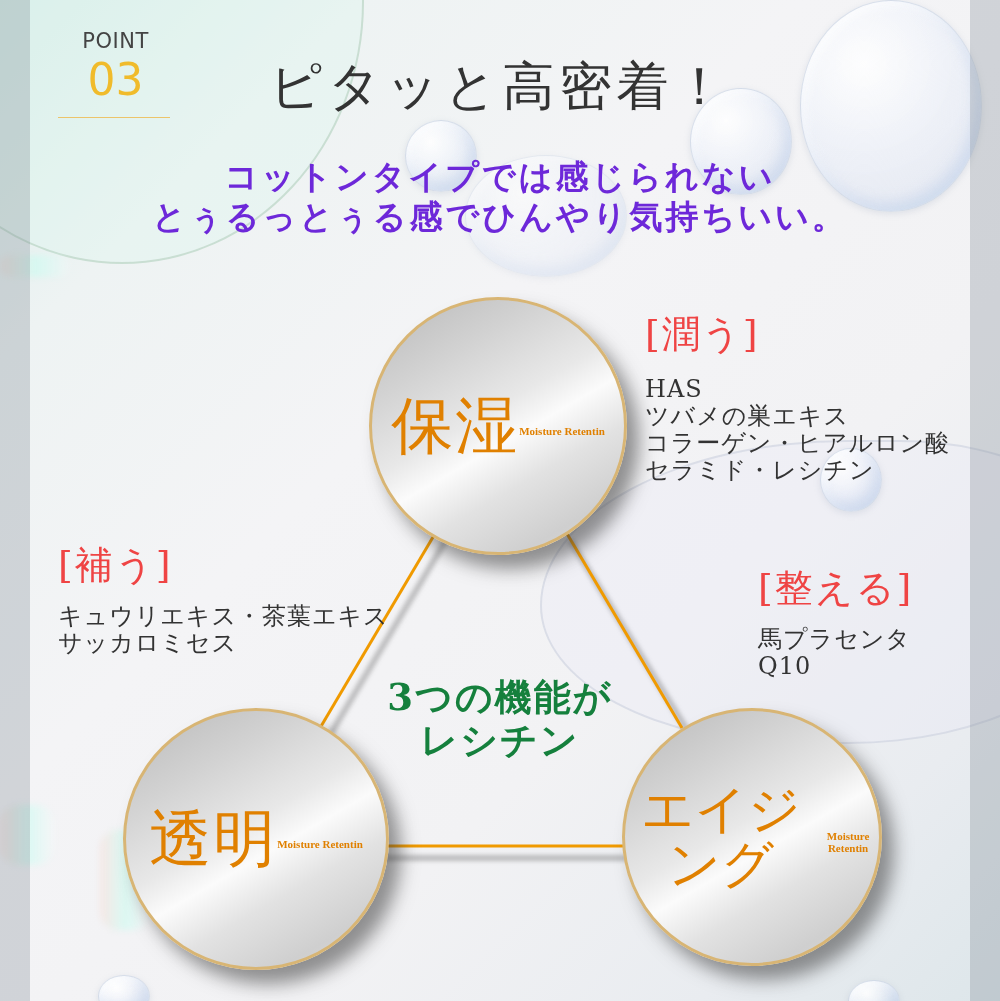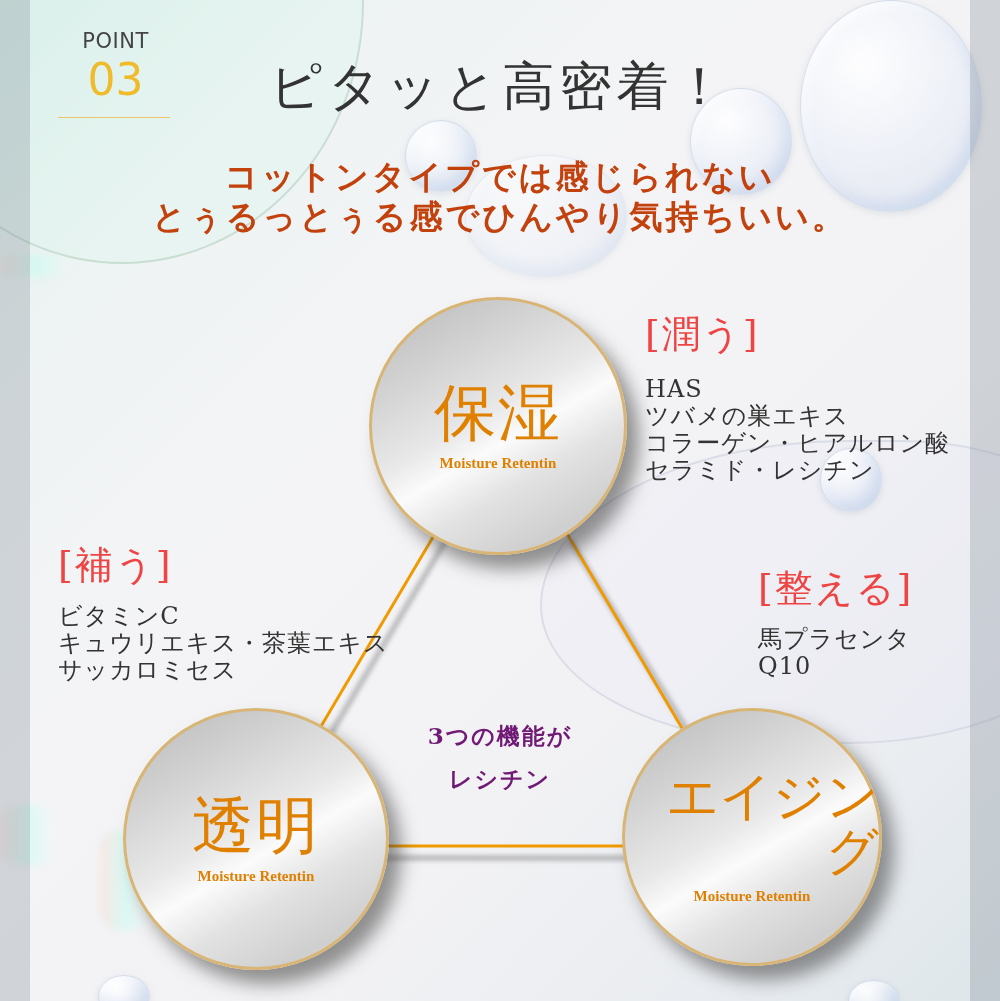--- a/index.html
+++ b/index.html
@@ -31,43 +31,43 @@
     position: absolute; border-radius: 18px; filter: blur(3px);
     background: linear-gradient(90deg, rgba(255,210,200,0.35), rgba(190,255,240,0.45), rgba(255,255,255,0.2));
   }
 
   .point-block { position: absolute; left: 58px; top: 10px; width: 115px; text-align: center; margin-top: 19px; }
   .point-label { font-family: "DejaVu Sans", "Liberation Sans", sans-serif; font-size: 21px; color: #444; letter-spacing: 0.5px; }
   .point-num { font-family: "DejaVu Sans", "Liberation Sans", sans-serif; font-size: 44px; color: #f0bb2b; line-height: 58px; margin-top: -2px; font-weight: 400; }
   .point-rule { height: 1px; background: #ecc46a; margin-top: 8px; width: 112px; }
 
   .headline { position: absolute; left: 240px; top: 52px; width: 520px; text-align: center; font-size: 52px; letter-spacing: 5px; color: #333; }
-  .sub { position: absolute; left: 100px; width: 800px; text-align: center; font-size: 33px; letter-spacing: 3px; color: #c2410c; font-weight: bold; }
+  .sub { position: absolute; left: 100px; width: 800px; text-align: center; font-size: 33px; letter-spacing: 3px; color: #6d28d9; font-weight: bold; }
   .sub.l1 { top: 155px; }
   .sub.l2 { top: 195px; }
 
   .tri { position: absolute; left: 0; top: 0; }
 
   .badge {
     position: absolute; border-radius: 50%;
     background: linear-gradient(150deg, #b9b9b9 0%, #d2d2d2 25%, #e8e8e8 45%, #fbfbfb 55%, #e2e2e2 68%, #cfcfcf 85%, #d9d9d9 100%);
     border: 3px solid #d8b574;
     box-shadow: 12px 14px 18px rgba(60,60,60,0.55);
-    display: flex; flex-direction: column; align-items: center; justify-content: center;
-    text-align: right;
+    display: flex; flex-direction: row; align-items: center; justify-content: center;
+    text-align: center;
   }
   .badge-title { color: #e08000; font-size: 62px; line-height: 1.05; letter-spacing: 2px; }
   .badge-title.kana { font-size: 52px; letter-spacing: 0; }
-  .badge-sub { color: #e08000; font-size: 15px; margin-top: 10px; font-family: "Liberation Serif", "DejaVu Serif", serif; font-weight: bold; }
+  .badge-sub { color: #e08000; font-size: 11px; margin-top: 10px; font-family: "Liberation Serif", "DejaVu Serif", serif; font-weight: bold; }
 
   .group { position: absolute; }
   .group-heading { font-size: 38px; color: #ef4444; letter-spacing: 2px; line-height: 1.2; }
   .group-items { margin-top: 14px; font-size: 24px; line-height: 27px; color: #333; letter-spacing: 1px; }
 
-  .center-text { position: absolute; left: 370px; top: 676px; width: 260px; text-align: center; font-size: 23px; line-height: 43px; color: #701a75; font-weight: bold; letter-spacing: 2px; margin-top: 38px; }
+  .center-text { position: absolute; left: 370px; top: 676px; width: 260px; text-align: center; font-size: 37px; line-height: 43px; color: #15803d; font-weight: bold; letter-spacing: 2px; }
 </style>
 </head>
 <body>
 
 <div class="bg-layer">
   <div class="wave" style="left:-120px; top:-260px; width:480px; height:520px; background:rgba(220,245,238,0.35); border-color:rgba(170,200,180,0.5);"></div>
   <div class="wave" style="left:540px; top:440px; width:560px; height:300px; border-radius:60% 40% 50% 50%;"></div>
   <div class="bubble" style="left:800px; top:0px; width:180px; height:210px;"></div>
   <div class="bubble" style="left:690px; top:88px; width:100px; height:105px;"></div>
   <div class="bubble" style="left:405px; top:120px; width:70px; height:70px;"></div>
@@ -129,21 +129,20 @@
     <div>HAS</div>
     <div>ツバメの巣エキス</div>
     <div>コラーゲン・ヒアルロン酸</div>
     <div>セラミド・レシチン</div>
   </div>
 </div>
 
 <div class="group" style="left:58px; top:543px;">
   <div class="group-heading">[補う]</div>
   <div class="group-items">
-    <div>ビタミンC</div>
     <div>キュウリエキス・茶葉エキス</div>
     <div>サッカロミセス</div>
   </div>
 </div>
 
 <div class="group" style="left:758px; top:566px;">
   <div class="group-heading">[整える]</div>
   <div class="group-items">
     <div>馬プラセンタ</div>
     <div>Q10</div>

